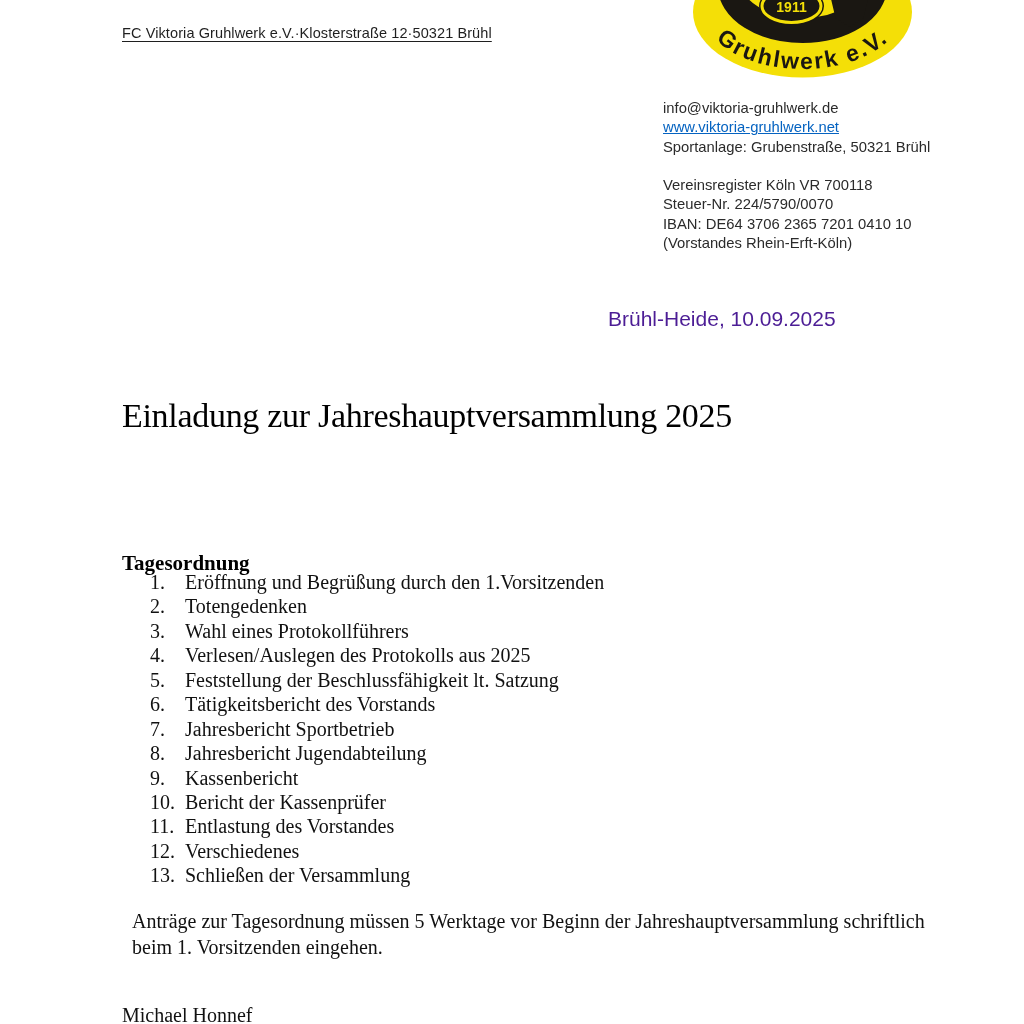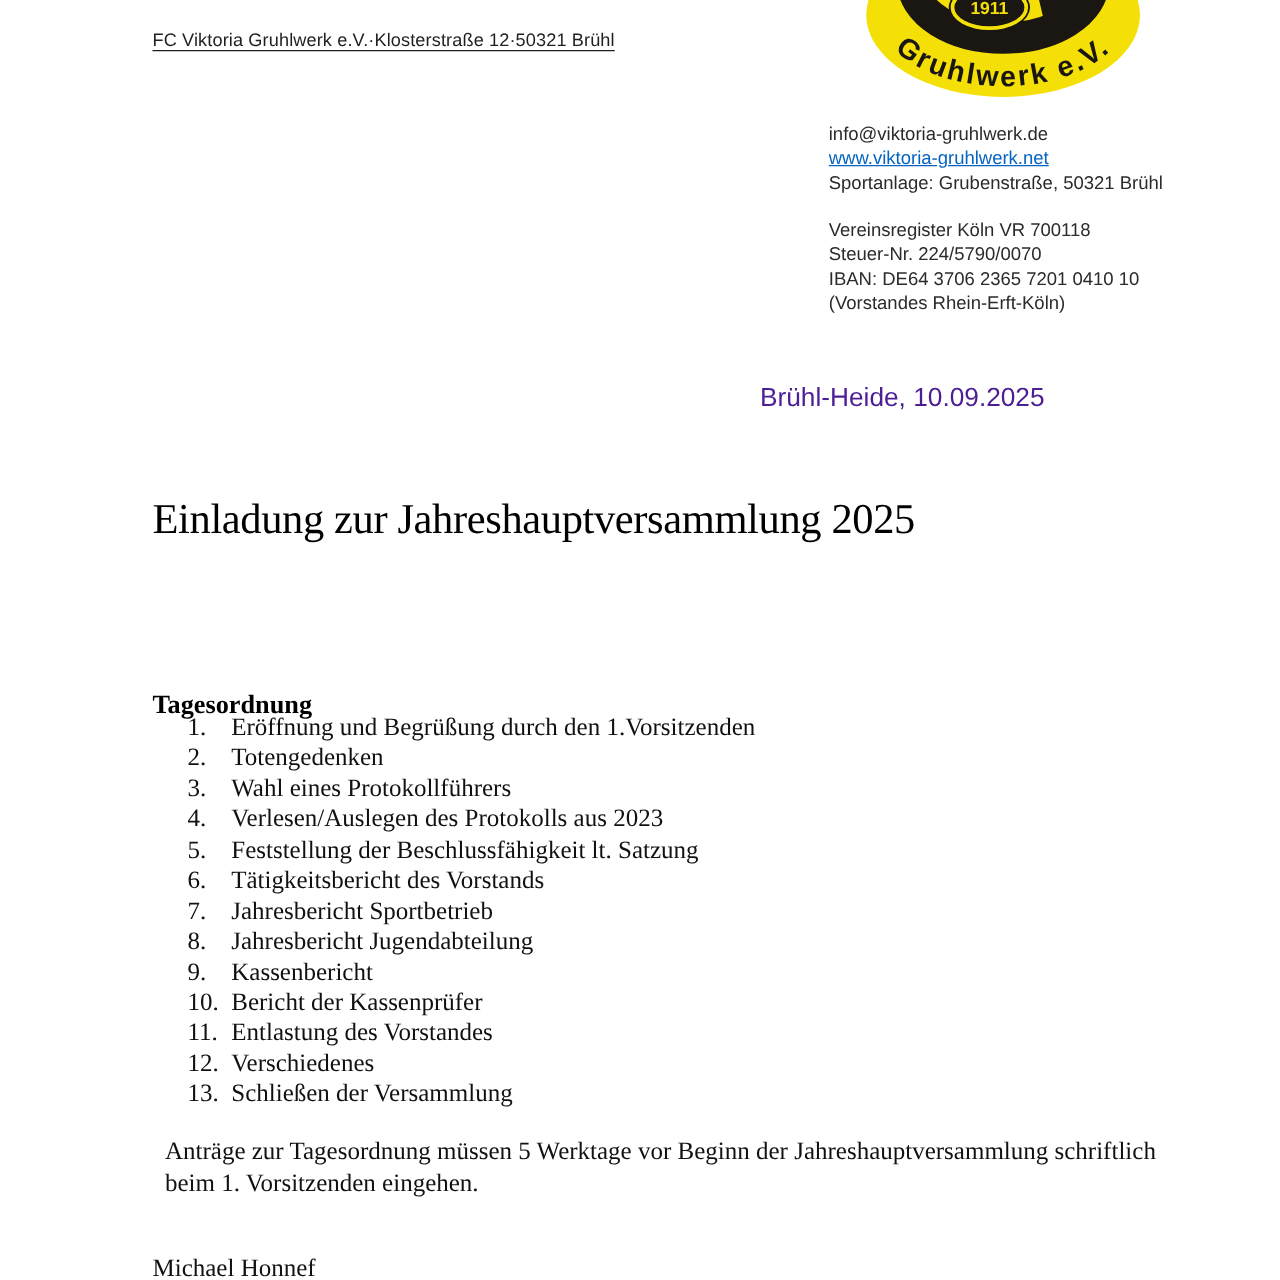--- a/index.html
+++ b/index.html
@@ -97,21 +97,21 @@
       <span>Totengedenken</span>
     </div>
 
     <div class="agenda-row">
       <span class="agenda-num">3.</span>
       <span>Wahl eines Protokollführers</span>
     </div>
 
     <div class="agenda-row">
       <span class="agenda-num">4.</span>
-      <span>Verlesen/Auslegen des Protokolls aus 2023</span>
+      <span>Verlesen/Auslegen des Protokolls aus 2025</span>
     </div>
 
     <div class="agenda-row">
       <span class="agenda-num">5.</span>
       <span>Feststellung der Beschlussfähigkeit lt. Satzung</span>
     </div>
 
     <div class="agenda-row">
       <span class="agenda-num">6.</span>
       <span>Tätigkeitsbericht des Vorstands</span>

